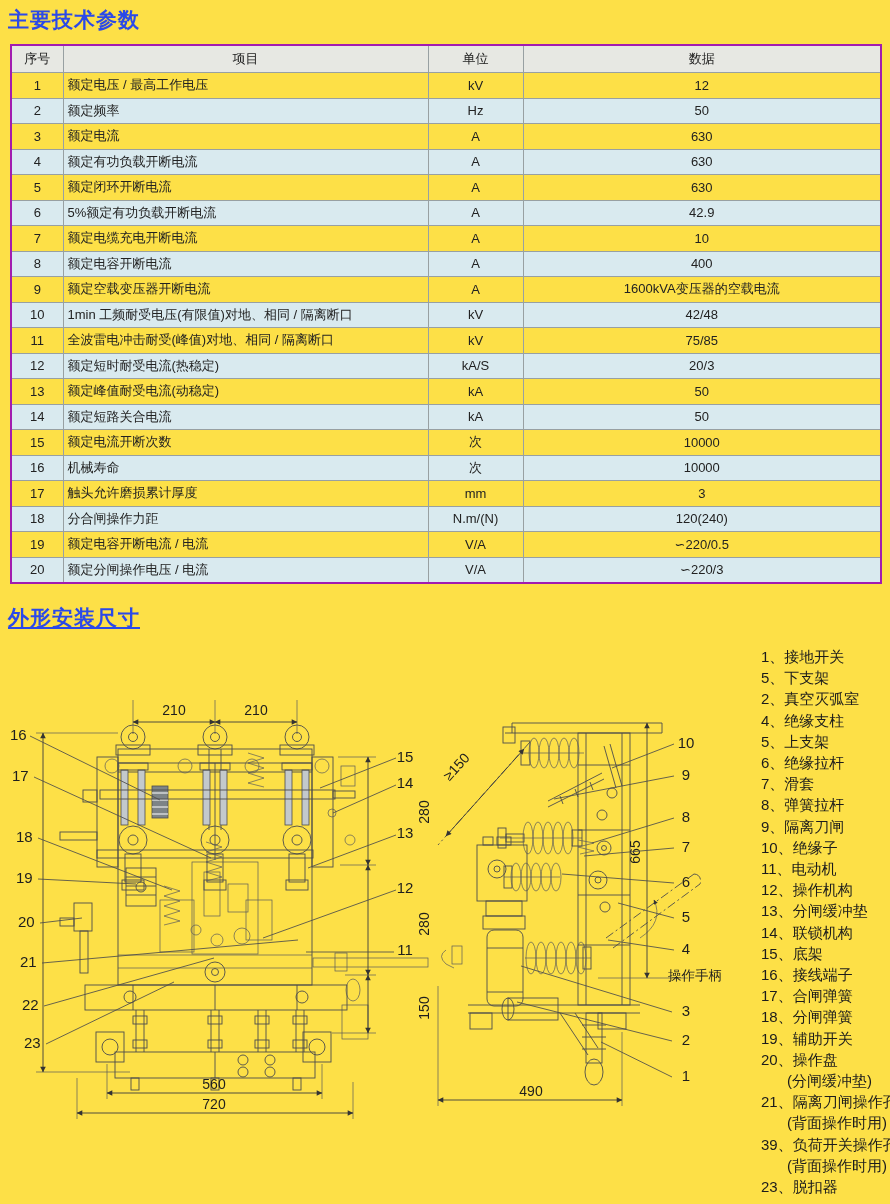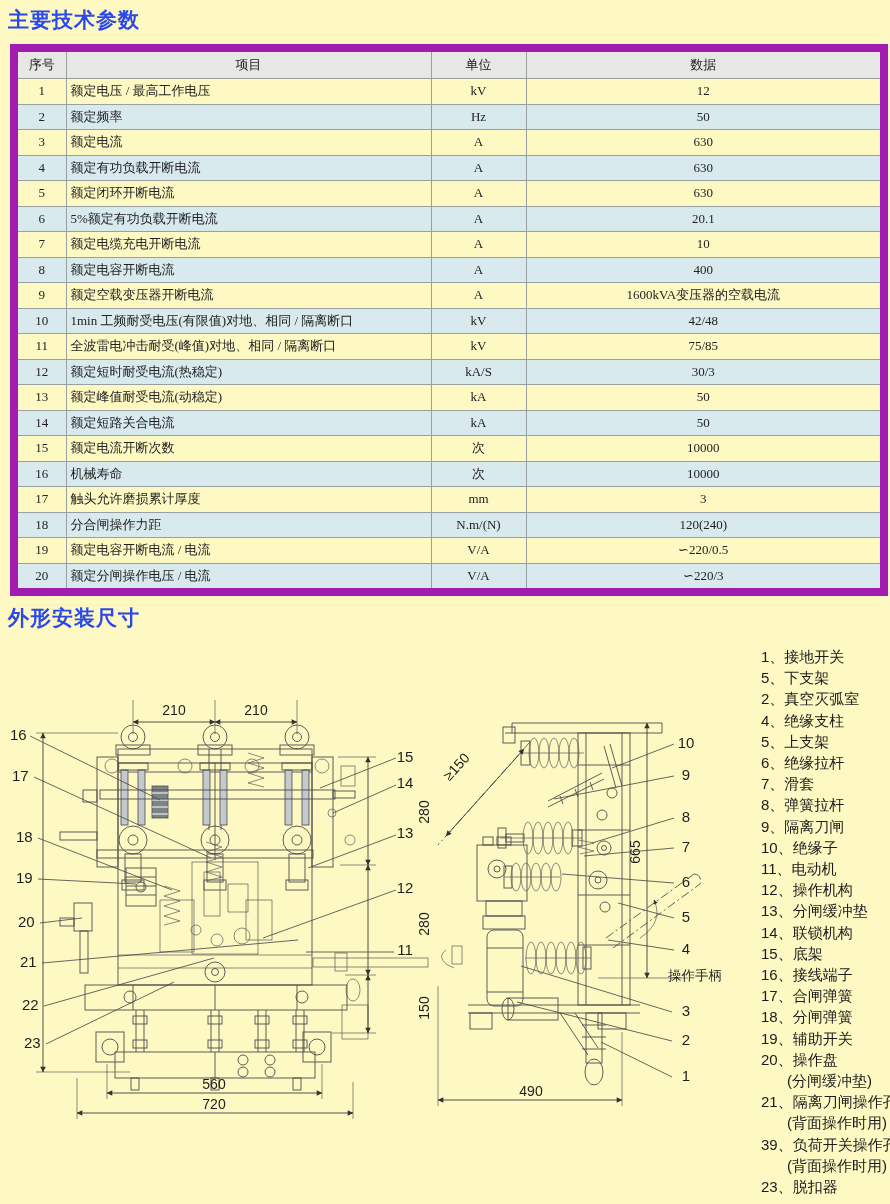--- a/index.html
+++ b/index.html
@@ -1,31 +1,31 @@
 <!DOCTYPE html>
 <html><head>
 <meta charset="utf-8">
 <style>
   html,body{margin:0;padding:0;background:#fff;}
-  #page{position:relative;width:890px;height:1204px;background:#fef9c3;overflow:hidden;
+  #page{position:relative;width:890px;height:1204px;background:#fde047;overflow:hidden;
         font-family:"Liberation Sans","DejaVu Sans",sans-serif;color:#222;}
   .sec-title{position:absolute;left:8px;margin:0;font-size:21px;font-weight:bold;color:#2b49e8;letter-spacing:1px;}
   #title1{top:6px;}
-  #title2{top:604px;}
+  #title2{top:604px;text-decoration:underline;}
   
   #params-table{position:absolute;left:10px;top:44px;width:870px;border-collapse:collapse;
     table-layout:fixed;font-size:13px;}
   #params-table col.c0{width:52px;} #params-table col.c1{width:365px;}
   #params-table col.c2{width:95px;} #params-table col.c3{width:358px;}
   #params-table th,#params-table td{border:1px solid #98a0a2;padding:0 4px;height:24.5px;
     text-align:center;font-weight:normal;white-space:nowrap;overflow:hidden;}
   #params-table th{height:26px;background:#e7e8e3;}
   #params-table td.item{text-align:left;}
   #params-table tr.alt td{background:#d9eaef;}
-  #params-table{border:8px solid #a21caf;font-family:Liberation Serif, serif;}
+  #params-table{border:2px solid #a21caf;}
   
   #drawings{position:absolute;left:0;top:640px;width:890px;height:564px;}
   #dwg-svg{position:absolute;left:0;top:0;}
   .ln{stroke:#4c4c4c;fill:none;stroke-width:0.9;}
   .thin{stroke:#5a5a5a;stroke-width:0.7;fill:none;}
   .fillg{fill:#c3c9cc;stroke:#4c4c4c;stroke-width:0.8;}
   .dark{fill:#7d8487;stroke:#4c4c4c;stroke-width:0.8;}
   .dl{stroke:#3c3c3c;stroke-width:0.9;fill:none;}
   .ext{stroke:#5a5a5a;stroke-width:0.7;}
   .lead{stroke:#4c4c4c;stroke-width:0.85;}
@@ -88,21 +88,21 @@
         <tr>
           <td>5</td>
           <td class="item">额定闭环开断电流</td>
           <td>A</td>
           <td>630</td>
         </tr>
         <tr class="alt">
           <td>6</td>
           <td class="item">5%额定有功负载开断电流</td>
           <td>A</td>
-          <td>20.1</td>
+          <td>42.9</td>
         </tr>
         <tr>
           <td>7</td>
           <td class="item">额定电缆充电开断电流</td>
           <td>A</td>
           <td>10</td>
         </tr>
         <tr class="alt">
           <td>8</td>
           <td class="item">额定电容开断电流</td>
@@ -124,21 +124,21 @@
         <tr>
           <td>11</td>
           <td class="item">全波雷电冲击耐受(峰值)对地、相同 / 隔离断口</td>
           <td>kV</td>
           <td>75/85</td>
         </tr>
         <tr class="alt">
           <td>12</td>
           <td class="item">额定短时耐受电流(热稳定)</td>
           <td>kA/S</td>
-          <td>30/3</td>
+          <td>20/3</td>
         </tr>
         <tr>
           <td>13</td>
           <td class="item">额定峰值耐受电流(动稳定)</td>
           <td>kA</td>
           <td>50</td>
         </tr>
         <tr class="alt">
           <td>14</td>
           <td class="item">额定短路关合电流</td>

